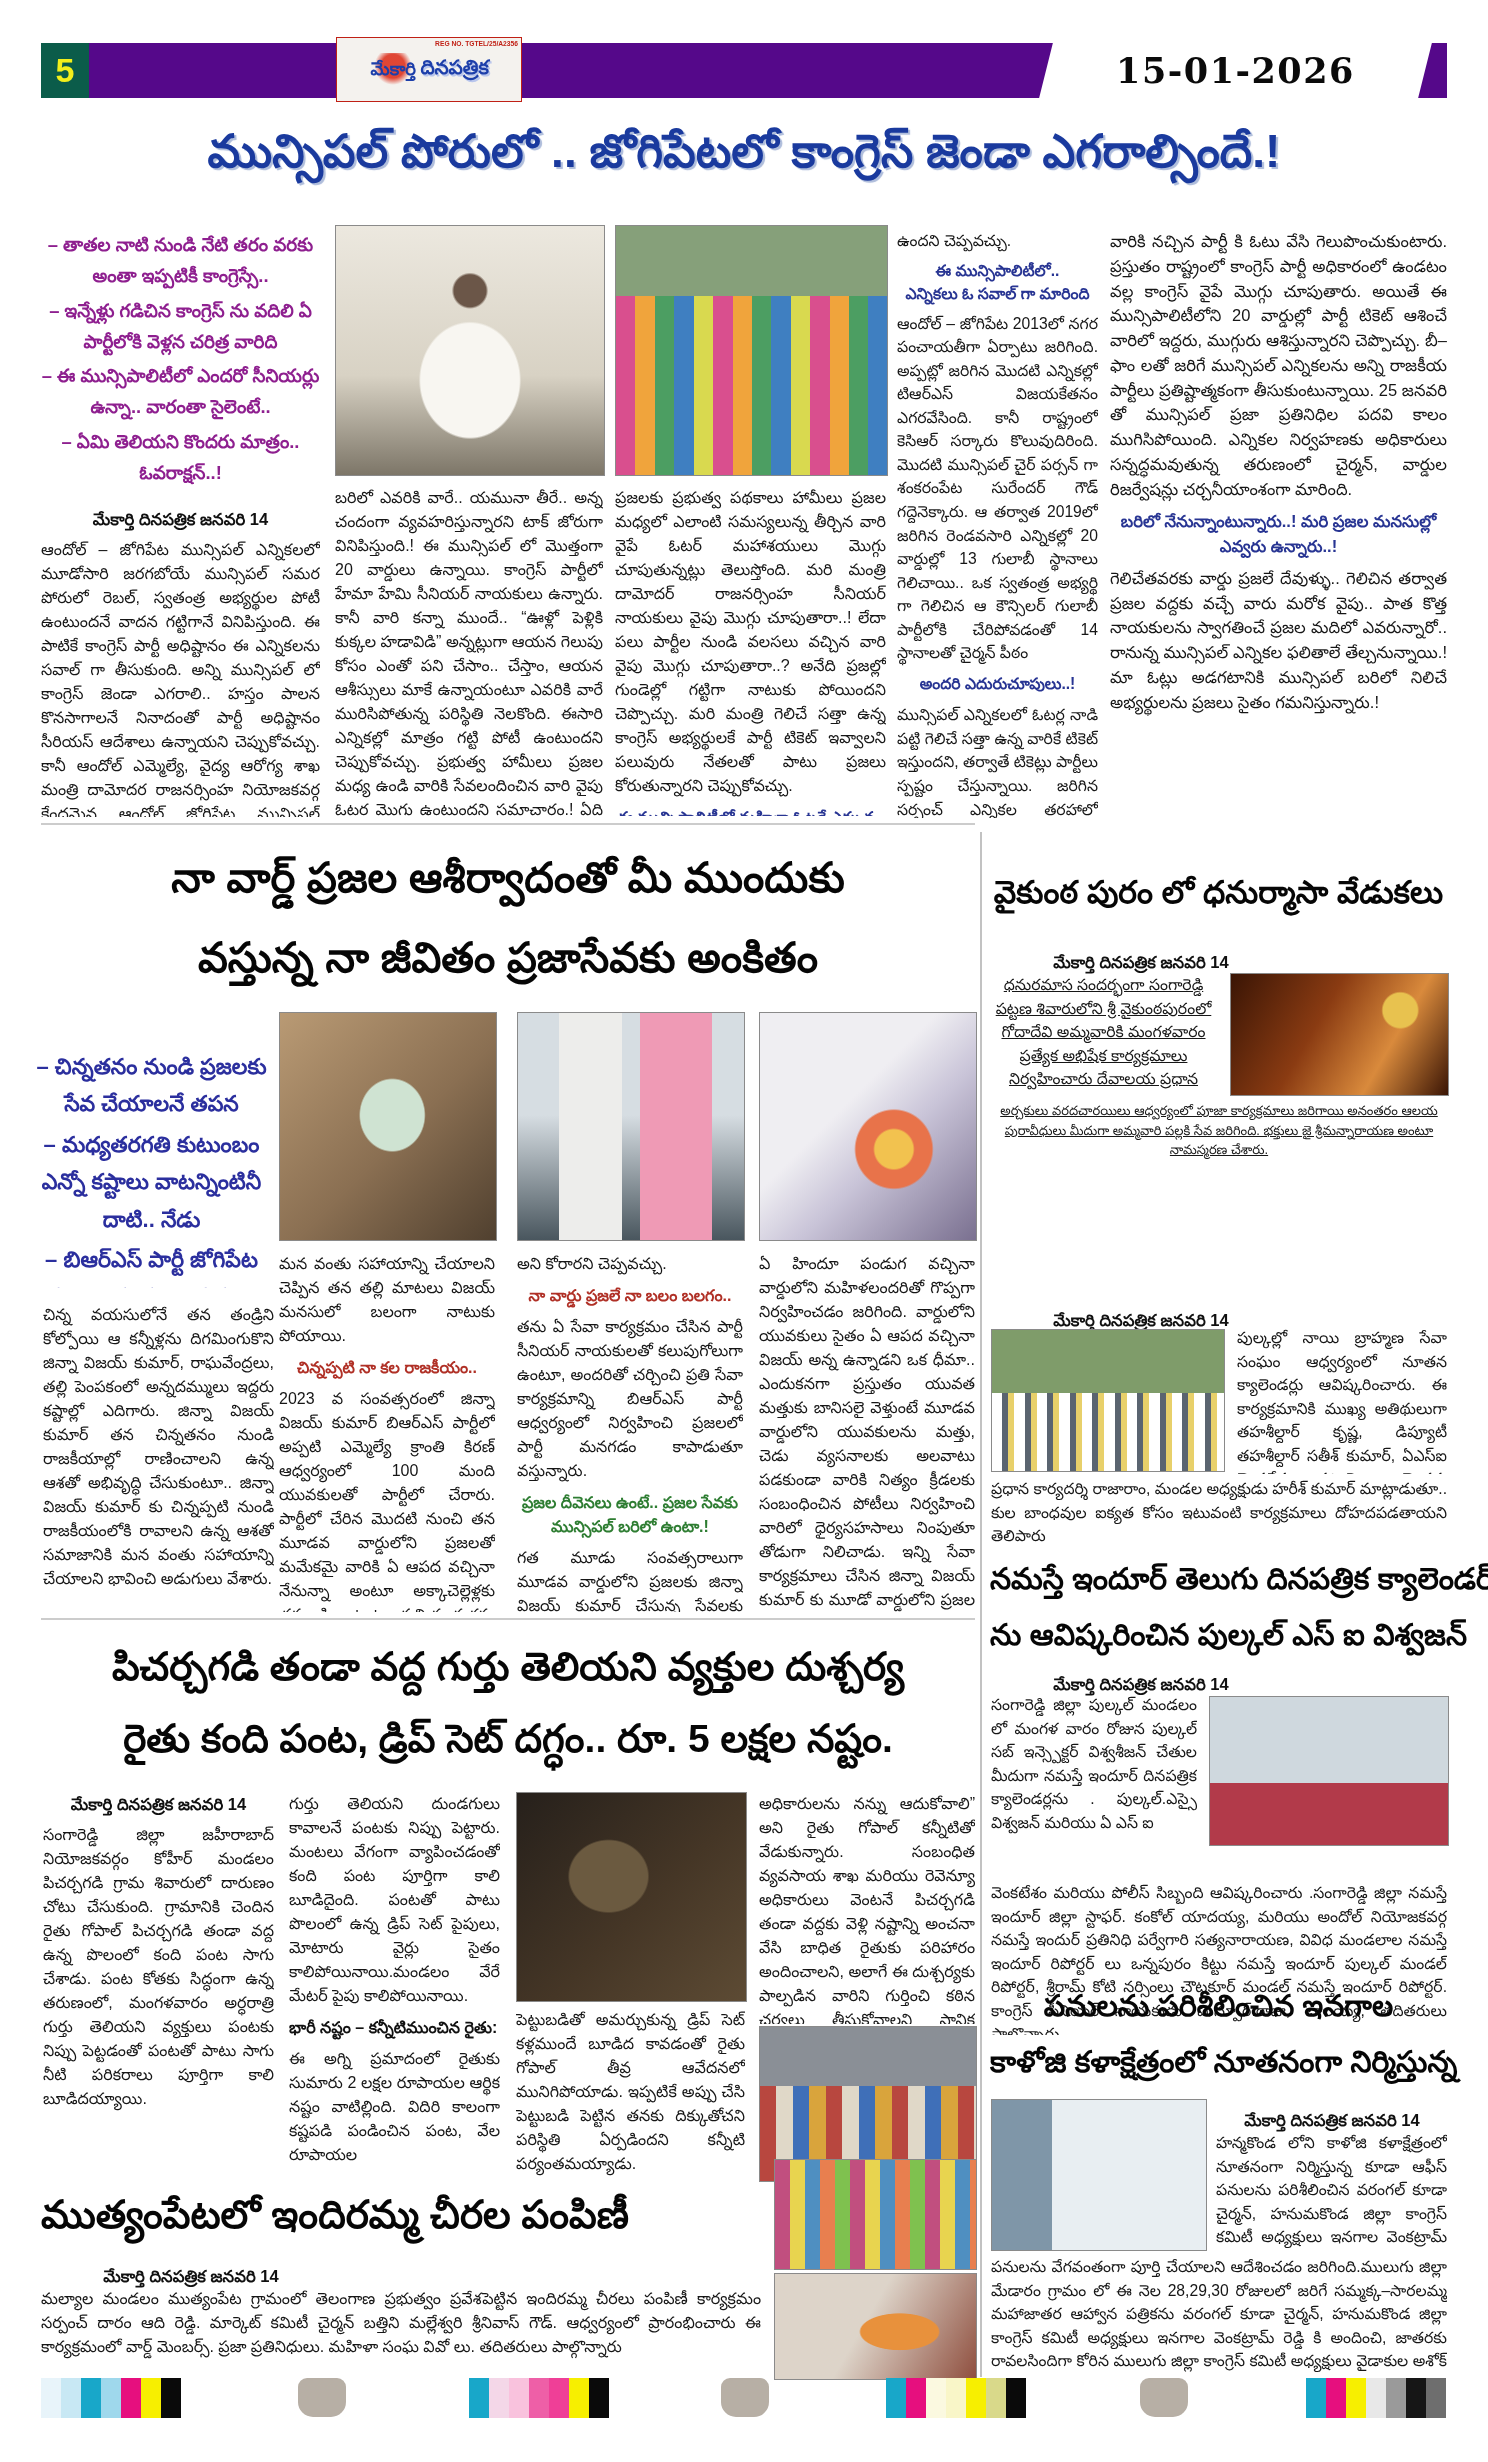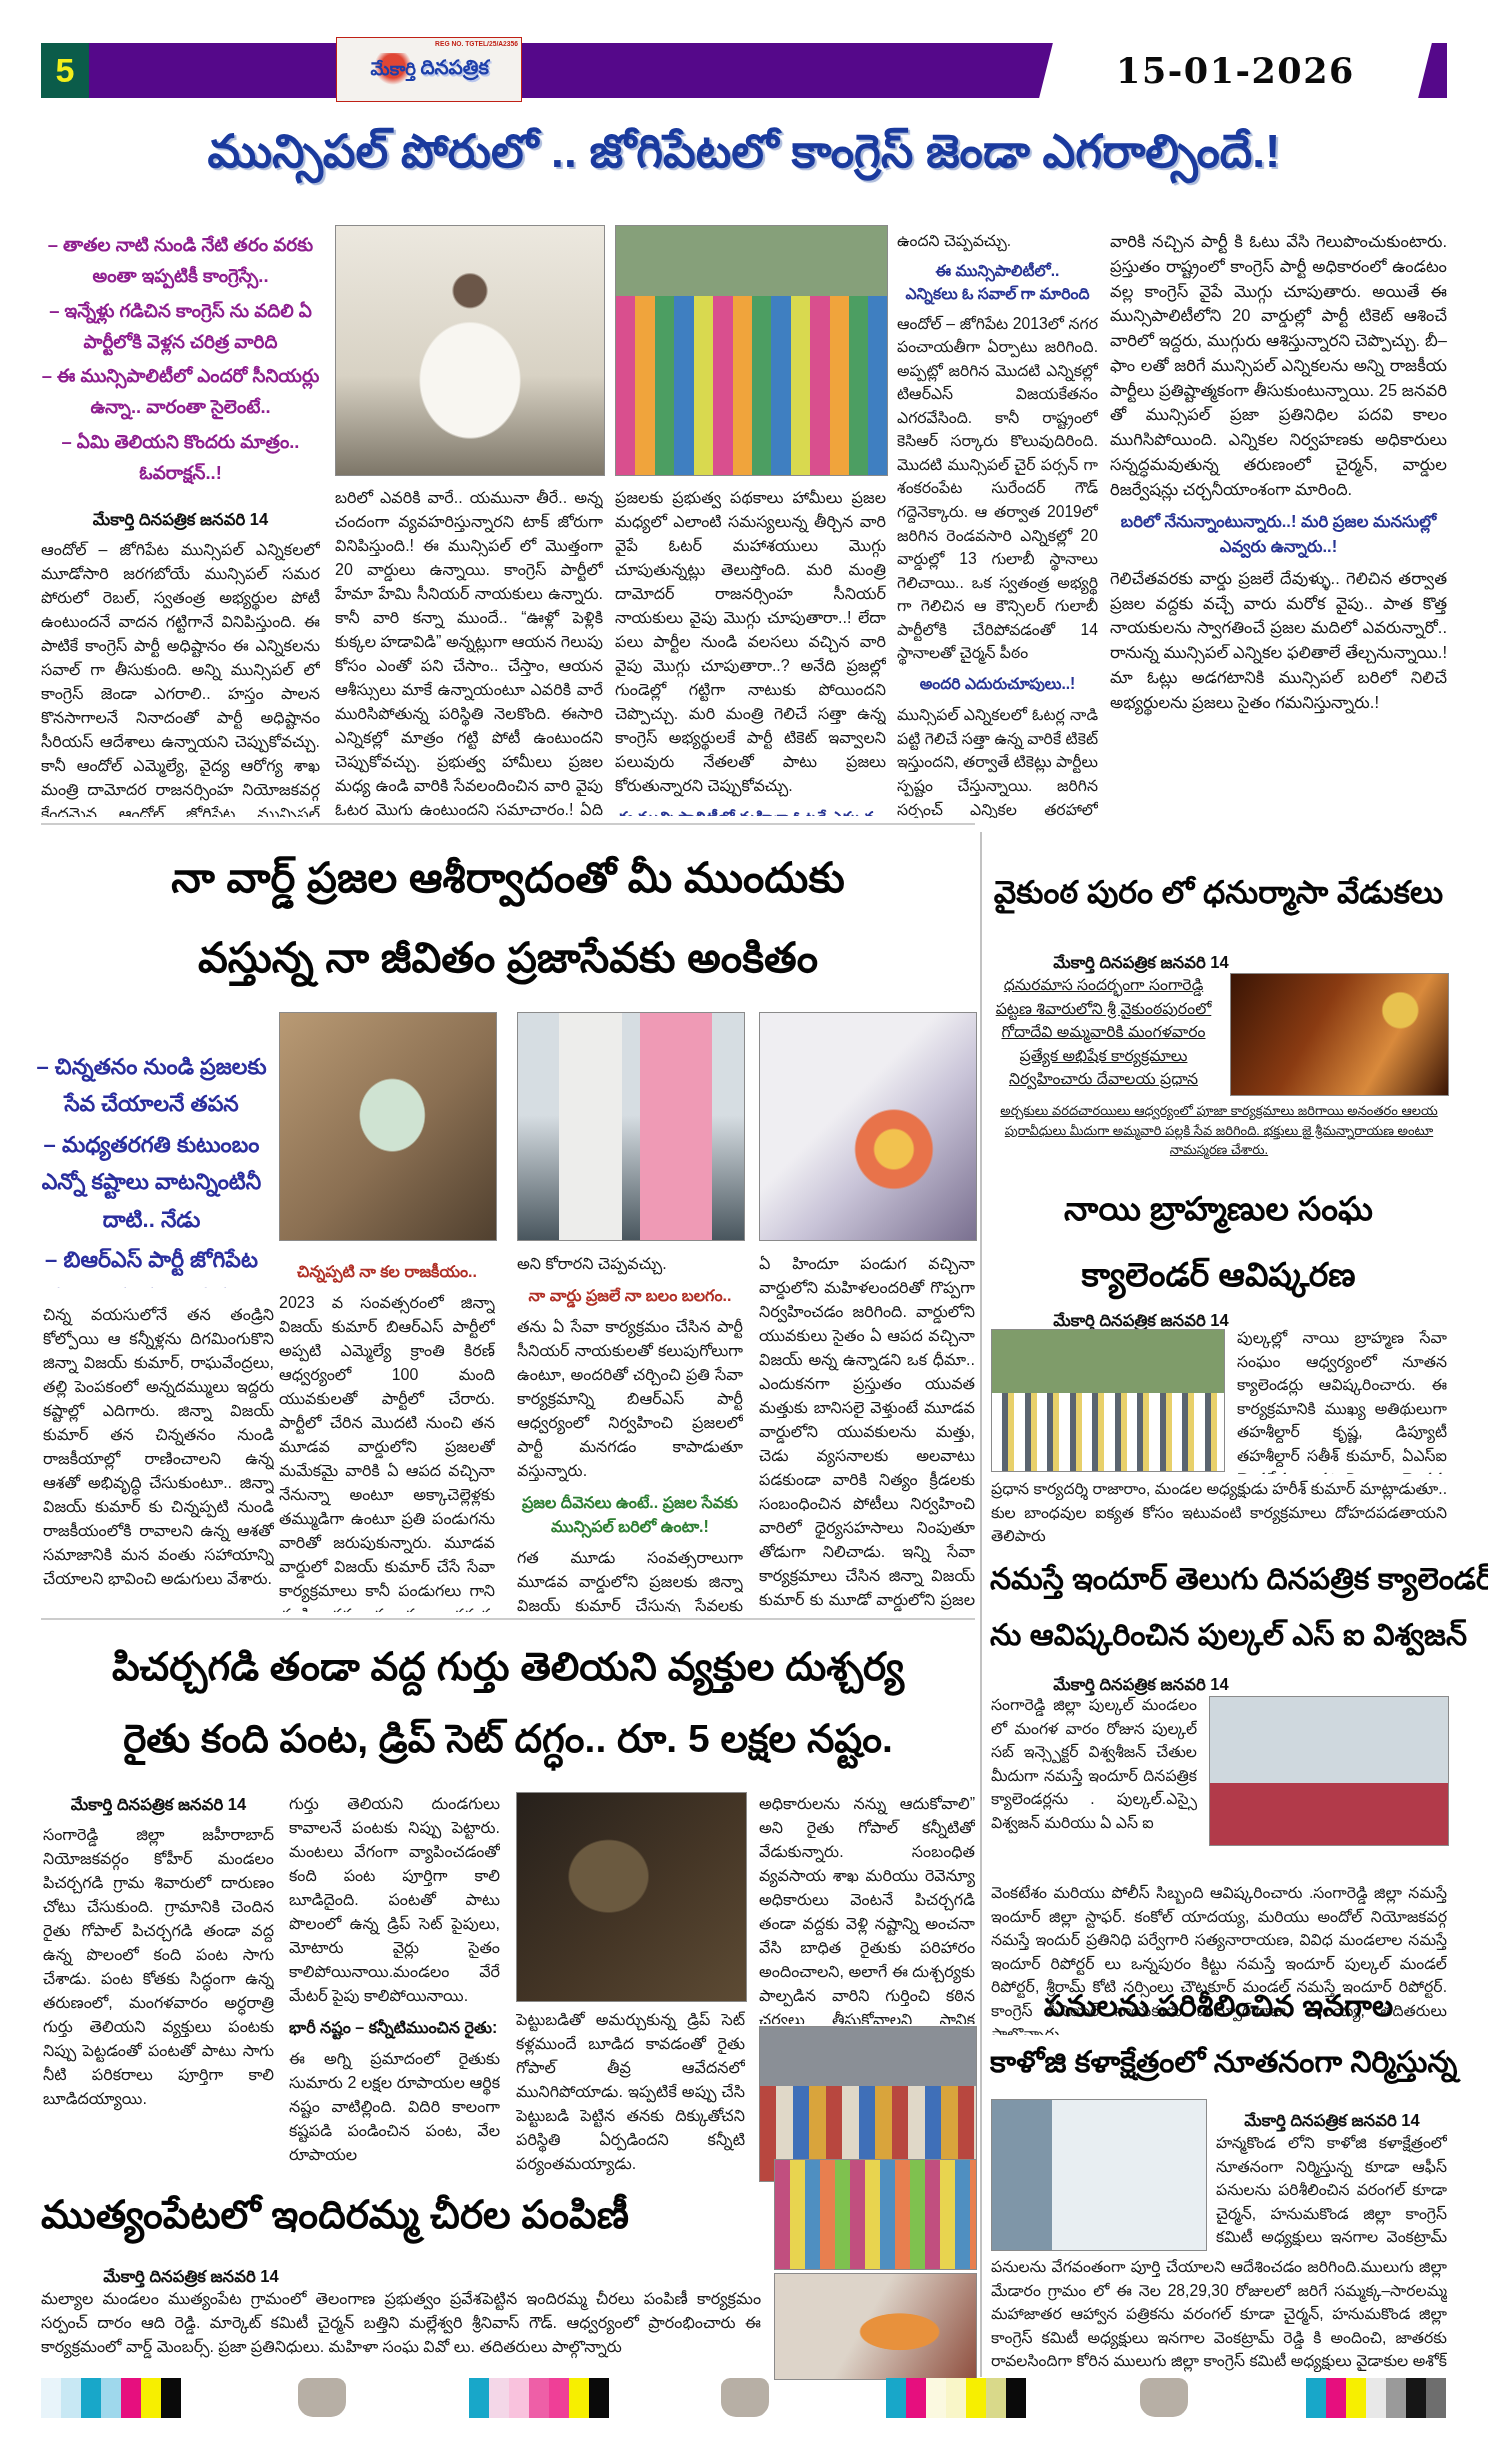--- a/index.html
+++ b/index.html
@@ -127,20 +127,21 @@
        background:radial-gradient(ellipse at 52% 45%, #cfe3d2 0 20%, rgba(0,0,0,0) 21%),
                   linear-gradient(135deg,#b99a74 0%,#8a6f52 55%,#50402f 100%);"></div>
   <div class="photo" style="left:517px;top:1012px;width:226px;height:227px;
        background:linear-gradient(90deg, rgba(0,0,0,0) 0 18%, #ededeb 18% 46%, rgba(0,0,0,0) 46% 54%, #ef9ab5 54% 86%, rgba(0,0,0,0) 86%),
                   linear-gradient(180deg,#d6dde2 0 45%,#49565e 100%);"></div>
   <div class="photo" style="left:759px;top:1012px;width:216px;height:227px;
        background:radial-gradient(ellipse at 62% 60%, #f2c24f 0 10%, #e8734a 11% 20%, rgba(0,0,0,0) 21%),
                   linear-gradient(135deg,#efeef2 0 40%,#c9c4d8 60%,#7a7090 100%);"></div>
 
   <div class="col" style="left:279px;top:1252px;width:216px;height:360px;">
+    <span>మన వంతు సహాయాన్ని చేయాలని చెప్పిన తన తల్లి మాటలు విజయ్ మనసులో బలంగా నాటుకు పోయాయి.</span>
     <div class="subhead sub-red">చిన్నప్పటి నా కల రాజకీయం..</div>
     <span>2023 వ సంవత్సరంలో జిన్నా విజయ్ కుమార్ బిఆర్ఎస్ పార్టీలో అప్పటి ఎమ్మెల్యే క్రాంతి కిరణ్ ఆధ్వర్యంలో 100 మంది యువకులతో పార్టీలో చేరారు. పార్టీలో చేరిన మొదటి నుంచి తన మూడవ వార్డులోని ప్రజలతో మమేకమై వారికి ఏ ఆపద వచ్చినా నేనున్నా అంటూ అక్కాచెల్లెళ్లకు తమ్ముడిగా ఉంటూ ప్రతి పండుగను వారితో జరుపుకున్నారు. మూడవ వార్డులో విజయ్ కుమార్ చేసే సేవా కార్యక్రమాలు కానీ పండుగలు గాని చూసి ఇతర వార్డుల ప్రజలు తమకు ఇలాంటి నాయకుడు ఉంటే బాగుండు</span>
   </div>
   <div class="col" style="left:517px;top:1252px;width:226px;height:360px;">
     <span>అని కోరారని చెప్పవచ్చు.</span>
     <div class="subhead sub-red">నా వార్డు ప్రజలే నా బలం బలగం..</div>
     <span>తను ఏ సేవా కార్యక్రమం చేసిన పార్టీ సీనియర్ నాయకులతో కలుపుగోలుగా ఉంటూ, అందరితో చర్చించి ప్రతి సేవా కార్యక్రమాన్ని బిఆర్ఎస్ పార్టీ ఆధ్వర్యంలో నిర్వహించి ప్రజలలో పార్టీ మనగడం కాపాడుతూ వస్తున్నారు.</span>
     <div class="subhead sub-green">ప్రజల దీవెనలు ఉంటే.. ప్రజల సేవకు మున్సిపల్ బరిలో ఉంటా.!</div>
     <span>గత మూడు సంవత్సరాలుగా మూడవ వార్డులోని ప్రజలకు జిన్నా విజయ్ కుమార్ చేస్తున్న సేవలకు వార్డులోని ప్రజలందరూ రాబోయే మున్సిపల్ ఎన్నికలలో విజయ వైపే మొగ్గు చూపుతున్నారు. ఎందుకంటే ఈ మధ్యకాలంలో సనాతన ధర్మంపై జరుగుతున్న వ్యతిరేక దాడులకు దీటుగా</span>
   </div>
@@ -195,24 +196,20 @@
   <div class="col center" style="left:991px;top:973px;width:225px;height:124px;font-size:15.7px;">
     <span>ధనురమాస సందర్భంగా సంగారెడ్డి పట్టణ శివారులోని శ్రీ వైకుంఠపురంలో గోదాదేవి అమ్మవారికి మంగళవారం ప్రత్యేక అభిషేక కార్యక్రమాలు నిర్వహించారు దేవాలయ ప్రధాన</span>
   </div>
   <div class="photo" style="left:1230px;top:973px;width:217px;height:121px;
        background:radial-gradient(circle at 78% 30%, #e8c24f 0 9%, rgba(0,0,0,0) 10%),
                   linear-gradient(120deg,#3a1505 0%,#8a3b12 40%,#d98a3c 70%,#3a1505 100%);"></div>
   <div class="col center" style="left:991px;top:1101px;width:456px;height:69px;font-size:13px;">
     <span>అర్చకులు వరదచారయిలు ఆధ్వర్యంలో పూజా కార్యక్రమాలు జరిగాయి అనంతరం ఆలయ పురావీధులు మీదుగా అమ్మవారి పల్లకి సేవ జరిగింది. భక్తులు జై శ్రీమన్నారాయణ అంటూ నామస్మరణ చేశారు.</span>
   </div>
 
-  <div class="rail-headline" style="left:990px;top:1176px;width:457px;font-size:33px;line-height:2.0;">
-    <div>నాయి బ్రాహ్మణుల సంఘ</div>
-    <div>క్యాలెండర్ ఆవిష్కరణ</div>
-  </div>
   <div class="abs dateline" style="left:991px;top:1299px;width:300px;">మేకార్తి దినపత్రిక జనవరి 14</div>
   <div class="photo" style="left:991px;top:1329px;width:232px;height:141px;
        background:linear-gradient(180deg,#7f9c6a 0 45%, rgba(0,0,0,0) 45%),
                   repeating-linear-gradient(90deg,#ffffff 0 10.5px,#5a6470 10.5px 16.5px,#e8d06a 16.5px 22.5px),
                   linear-gradient(180deg,#9fb98a 0 55%,#b9a98a 100%);"></div>
   <div class="col" style="left:1237px;top:1326px;width:210px;height:148px;font-size:15.7px;">
     <span>పుల్కల్లో నాయి బ్రాహ్మణ సేవా సంఘం ఆధ్వర్యంలో నూతన క్యాలెండర్లు ఆవిష్కరించారు. ఈ కార్యక్రమానికి ముఖ్య అతిథులుగా తహశీల్దార్ కృష్ణ, డిప్యూటీ తహశీల్దార్ సతీశ్ కుమార్, ఏఎస్ఐ వెంకటేశం హాజరై క్యాలెండర్లు విడుదల చేశారు. సంఘం జిల్లా</span>
   </div>
   <div class="col" style="left:991px;top:1477px;width:456px;height:66px;font-size:15.7px;">
     <span>ప్రధాన కార్యదర్శి రాజారాం, మండల అధ్యక్షుడు హరీశ్ కుమార్ మాట్లాడుతూ.. కుల బాంధవుల ఐక్యత కోసం ఇటువంటి కార్యక్రమాలు దోహదపడతాయని తెలిపారు</span>

